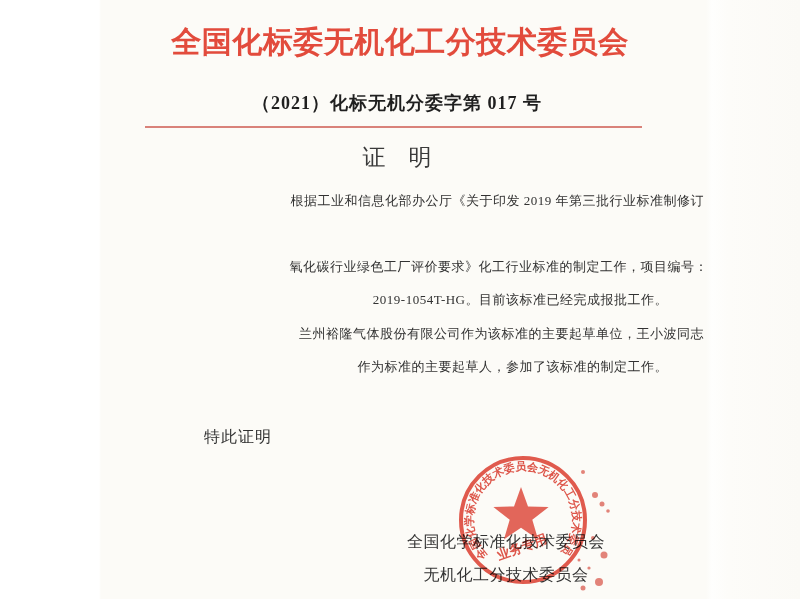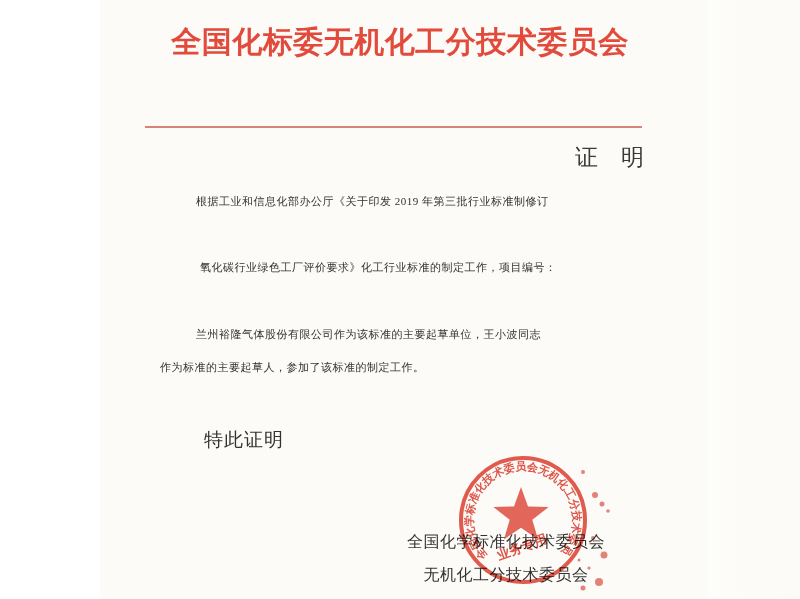--- a/index.html
+++ b/index.html
@@ -24,40 +24,41 @@
     font-size:18px;font-weight:700;letter-spacing:1px;
     color:#1f1f1f;
     white-space:nowrap;
   }
   .red-rule{
     position:absolute;top:126px;left:145px;width:497px;height:2px;
     background:#d9827a;
   }
   .cert-heading{
     position:absolute;top:142px;left:150px;width:494px;
-    text-align:right;
+    text-align:center;
     font-size:23px;font-weight:500;color:#3a3a3a;
     white-space:nowrap;
   }
   .body-line{
-    position:absolute;left:160px;width:500px;
-    font-size:11px;line-height:22px;color:#323232;
+    position:absolute;left:168px;width:500px;
+    font-size:13px;line-height:22px;color:#323232;
     letter-spacing:0.5px;
     white-space:nowrap;
+    text-align:right;
   }
   .indent{padding-left:36px;}
   .l0{top:190px;}
   .l1{top:223px;}
   .l2{top:256px;margin-left:40px;}
   .l3{top:289px;}
   .l4{top:323px;}
   .l5{top:356px;}
   .closing{
     position:absolute;top:427px;left:204px;
-    font-size:19px;color:#323232;letter-spacing:1px;
+    font-size:16px;color:#323232;letter-spacing:1px;
     white-space:nowrap;
   }
   .sig{
     position:absolute;left:400px;width:212px;
     text-align:center;font-size:16px;color:#333333;
     letter-spacing:0.5px;white-space:nowrap;
   }
   .sig1{top:532px;}
   .sig2{top:565px;}
   .seal{
@@ -71,27 +72,29 @@
   .seal-inner-text{fill:#dd4438;font-size:13px;font-weight:700;font-family:"Liberation Serif","DejaVu Serif",serif;}
   .speck{fill:#d84a3e;opacity:0.75;}
 </style>
 </head>
 <body>
 
 <div class="page">
 
   <div class="committee-title">全国化标委无机化工分技术委员会</div>
 
+  <div class="doc-no">（2021）化标无机分委字第 017 号</div>
 
   <div class="red-rule"></div>
 
   <div class="cert-heading">证　明</div>
 
   <div class="body-line l0 indent">根据工业和信息化部办公厅《关于印发 2019 年第三批行业标准制修订</div>
   <div class="body-line l2">氧化碳行业绿色工厂评价要求》化工行业标准的制定工作，项目编号：</div>
+  <div class="body-line l3">2019-1054T-HG。目前该标准已经完成报批工作。</div>
   <div class="body-line l5">作为标准的主要起草人，参加了该标准的制定工作。</div>
   <div class="body-line l4 indent">兰州裕隆气体股份有限公司作为该标准的主要起草单位，王小波同志</div>
 
   <div class="closing">特此证明</div>
 
   <div class="sig sig1">全国化学标准化技术委员会</div>
   <div class="sig sig2">无机化工分技术委员会</div>
 
   <svg class="seal" viewBox="-90 -75 180 154" xmlns="http://www.w3.org/2000/svg">
     <defs>

